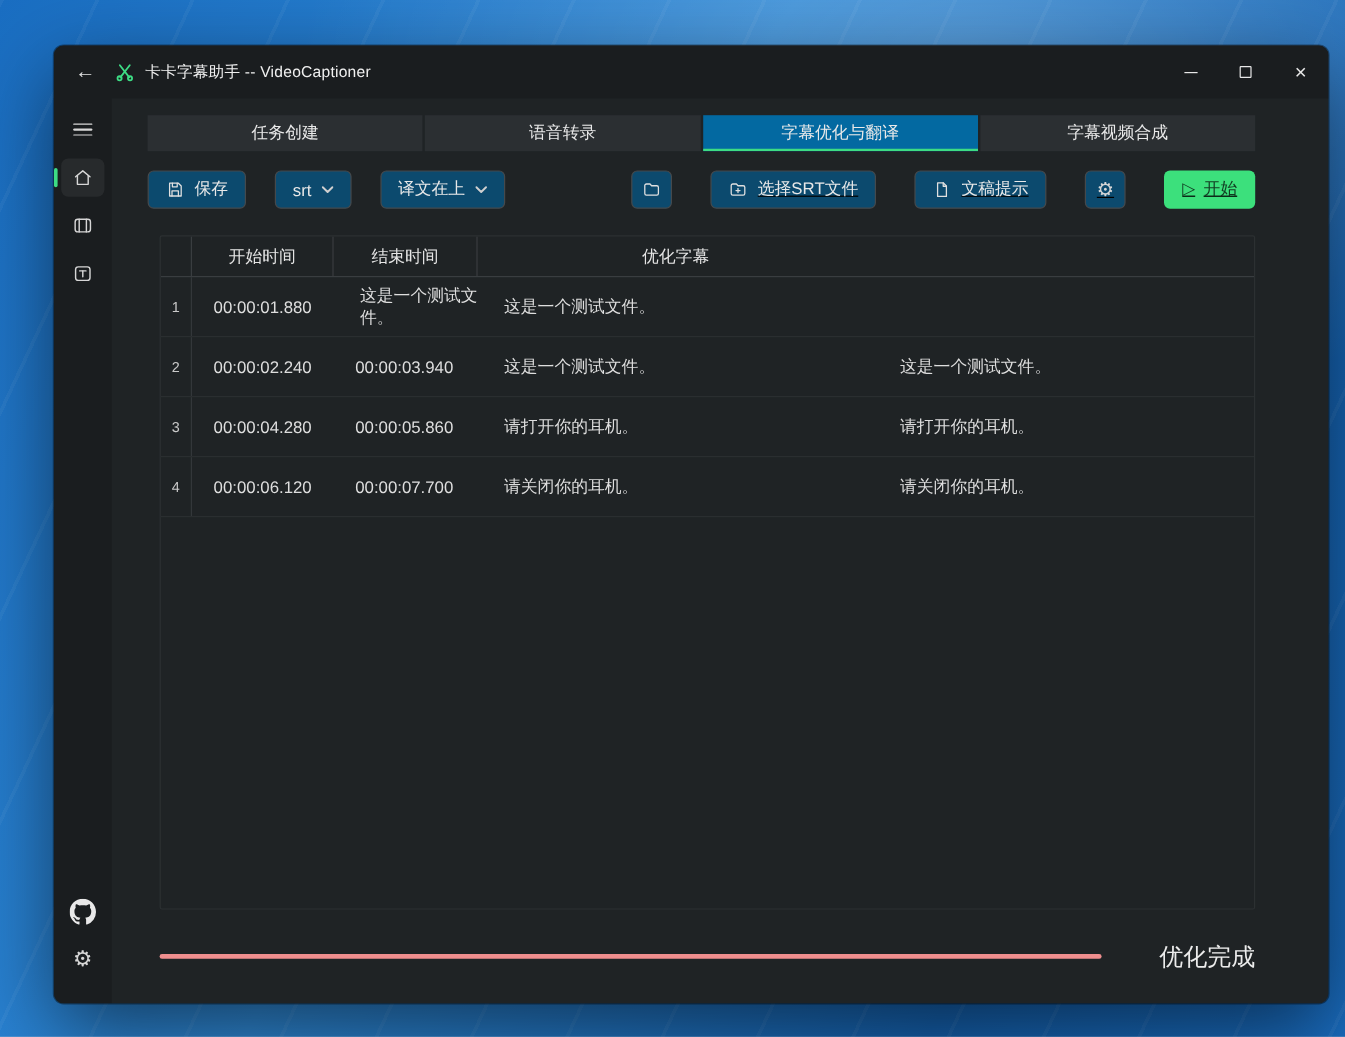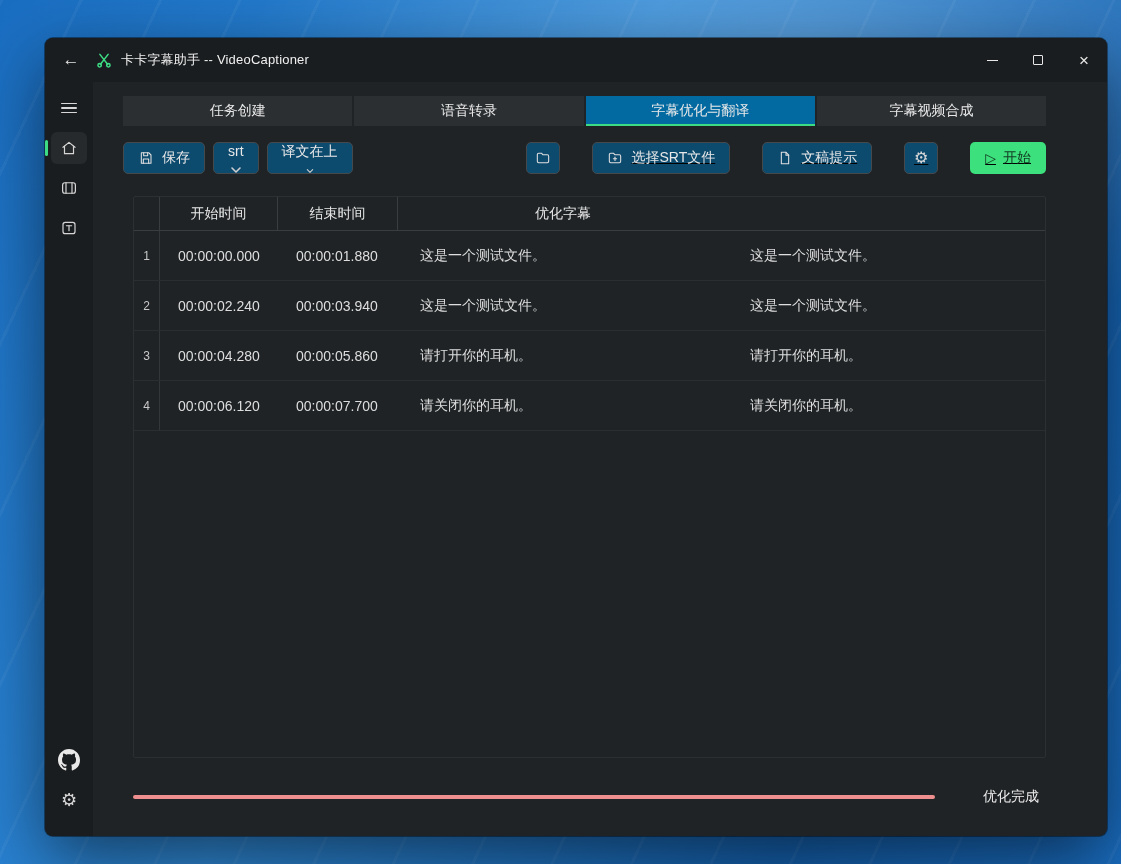--- a/index.html
+++ b/index.html
@@ -51,41 +51,41 @@
   .tab.active { background:#0369a1; box-shadow:inset 0 -2px 0 #3ddc84; }
 
   .toolbar { margin-top:15px; height:34px; flex:0 0 34px; display:flex; align-items:center; }
   .tbtn {
     height:32px; padding:0 14px; background:#0c4a6e; border:1px solid #45494c; border-radius:5px;
     color:#e8e8e8; font-size:14px; display:flex; align-items:center; gap:8px;
   }
   .tbtn.icon-only { width:34px; padding:0; justify-content:center; }
   .tbtn .icon-svg { stroke:#e0e0e0; }
   .chev { stroke:#cfcfcf; fill:none; stroke-width:1.6; stroke-linecap:round; stroke-linejoin:round; }
-  .gap-l { margin-left:8px;flex-direction:column; }
+  .gap-l { margin-left:24px; }
   .toolbar-right { margin-left:auto; display:flex; align-items:flex-end; gap:32px;text-decoration:underline; }
   .start-btn { height:32px; padding:0 15px; background:#3ce07c; border:none; border-radius:5px; color:#123a22; font-size:14px; display:flex; align-items:center; gap:7px; }
   .start-btn .glyph { color:#123a22; font-size:14px; }
 
   
   .table-panel { margin:21px 0 0 10px; flex:1; min-height:0; border:1px solid #2c3032; border-radius:2px; overflow:hidden; }
   .trow { display:grid; grid-template-columns:26px 118px 120px 330px 1fr; }
   .thead { height:34px; border-bottom:1px solid #393d40;text-align:center; }
   .thead .hcell { display:flex; align-items:center; justify-content:center; font-size:14px; color:#e6e6e6; border-right:1px solid #393d40; }
   .thead .hcell:last-child { border-right:none; }
   .drow { height:50px; border-bottom:1px solid #2a2e30; }
   .drow .cell { display:flex; align-items:center; font-size:14px; color:#dedede; }
   .cell.num { justify-content:center; font-size:12px; color:#c9c9c9; border-right:1px solid #33373a; }
   .cell.time { padding-left:18px; }
   .cell.text { padding-left:22px; }
 
   
   .footer { height:78px; flex:0 0 78px; display:flex; align-items:center; padding-left:10px; }
   .progress-bar { width:802px; height:4px; border-radius:2px; background:#ef8e8e; }
-  .status-label { margin-left:48px; font-size:14px; color:#ececec; white-space:nowrap; }
+  .status-label { margin-left:48px; font-size:20px; color:#ececec; white-space:nowrap; }
 </style>
 </head>
 <body>
 
 <div class="window">
 
   <div class="titlebar">
     <button class="back-btn">
       <span>←</span>
     </button>
@@ -226,21 +226,20 @@
       <div class="table-panel">
         <div class="trow thead">
           <div class="hcell"></div>
           <div class="hcell">开始时间</div>
           <div class="hcell">结束时间</div>
           <div class="hcell">优化字幕</div>
         </div>
 
         <div class="trow drow">
           <div class="cell num">1</div>
-          <div class="cell time">00:00:00.000</div>
           <div class="cell time">00:00:01.880</div>
           <div class="cell text">这是一个测试文件。</div>
           <div class="cell text">这是一个测试文件。</div>
         </div>
         <div class="trow drow">
           <div class="cell num">2</div>
           <div class="cell time">00:00:02.240</div>
           <div class="cell time">00:00:03.940</div>
           <div class="cell text">这是一个测试文件。</div>
           <div class="cell text">这是一个测试文件。</div>

